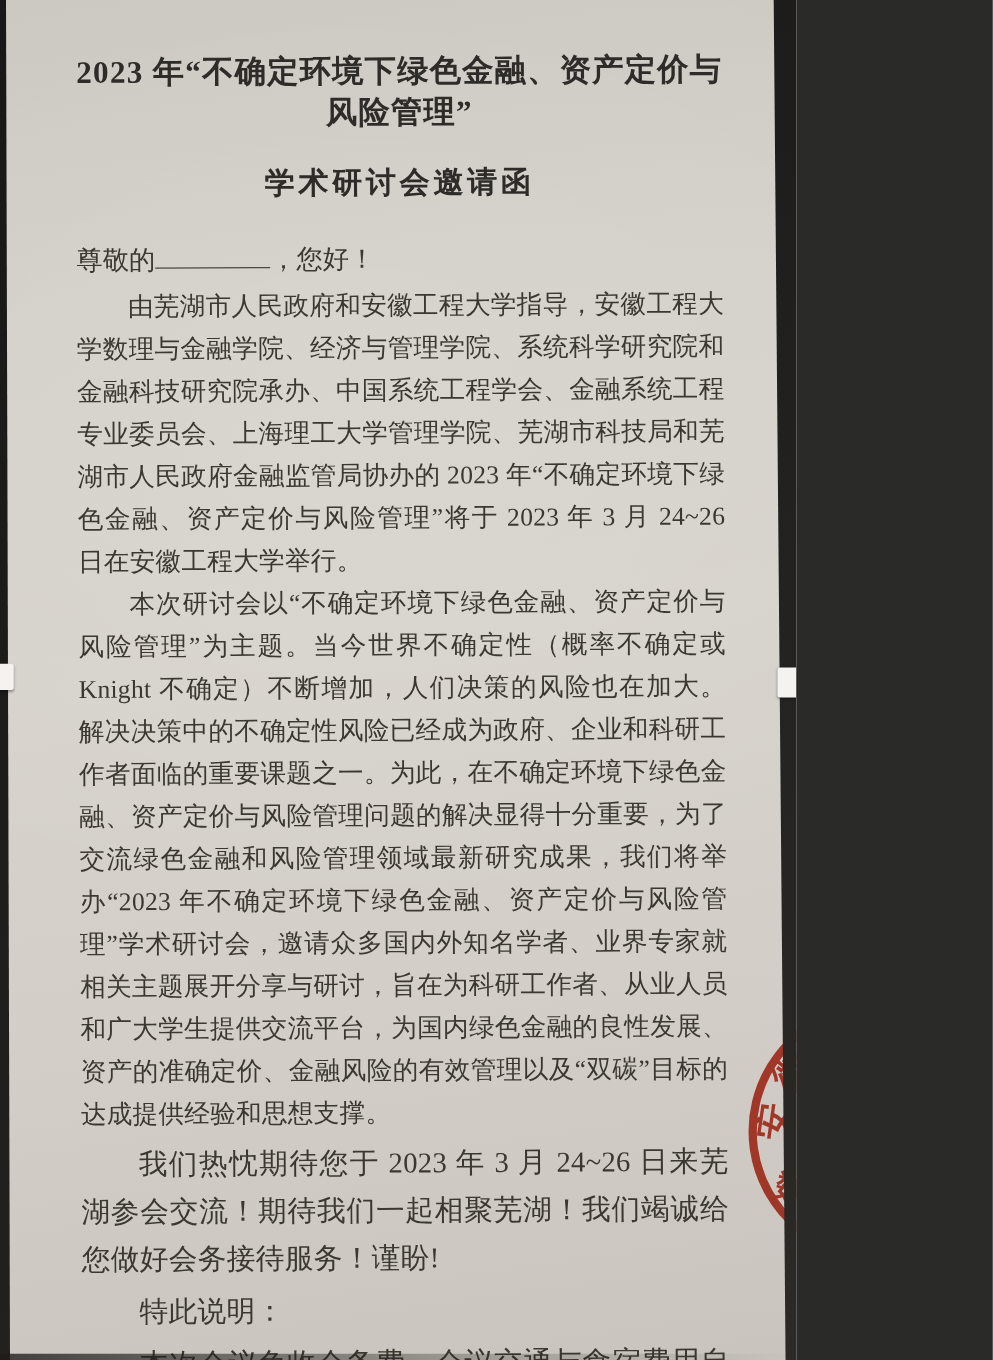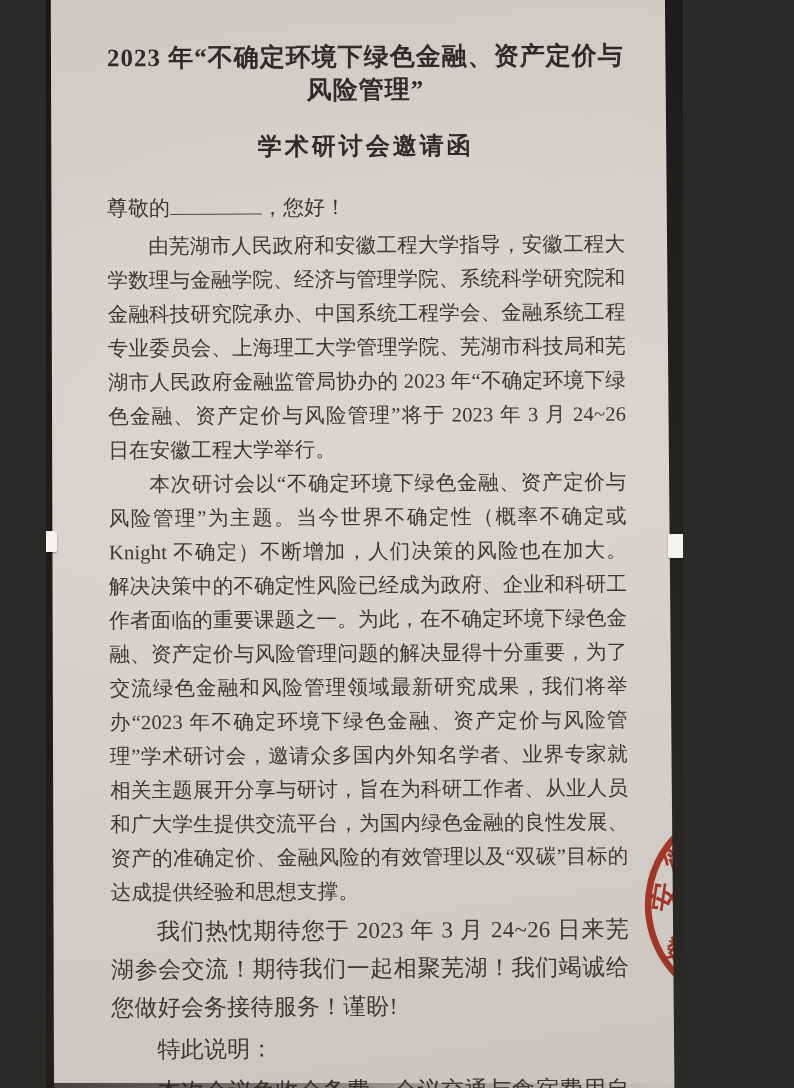--- a/index.html
+++ b/index.html
@@ -5,21 +5,20 @@
   * { margin: 0; padding: 0; box-sizing: border-box; }
   html, body { background: #2a2a28; }
   body { font-family: "Liberation Serif", "DejaVu Serif", serif; }
 
   .photo {
     position: relative;
     width: 637px;
     height: 1088px;
     overflow: hidden;
     background: #d2cfc8;
-    margin-left: 46px;
   }
 
   
   .paper {
     position: absolute;
     inset: 0;
     background:
       radial-gradient(ellipse 900px 600px at 45% 30%, rgba(255,255,255,0.10), rgba(255,255,255,0) 70%),
       linear-gradient(172deg, #cbc8c1 0%, #d3d0c9 22%, #d7d3cc 48%, #d3cfc8 72%, #c9c5be 100%);
   }

